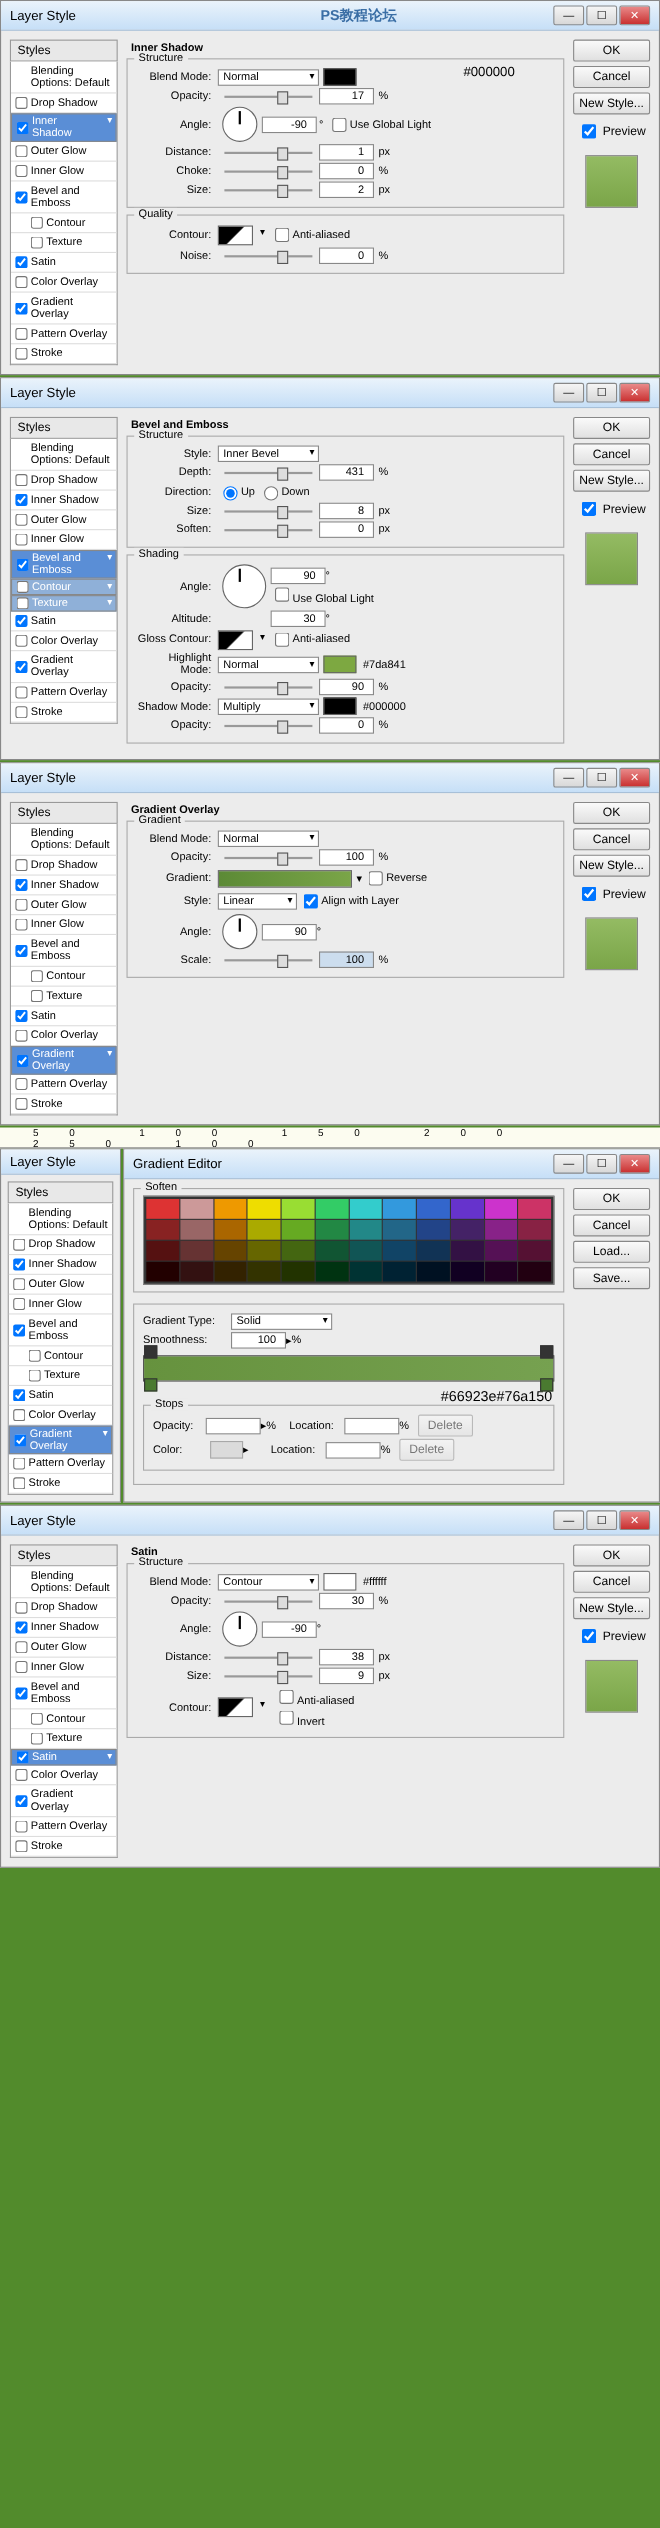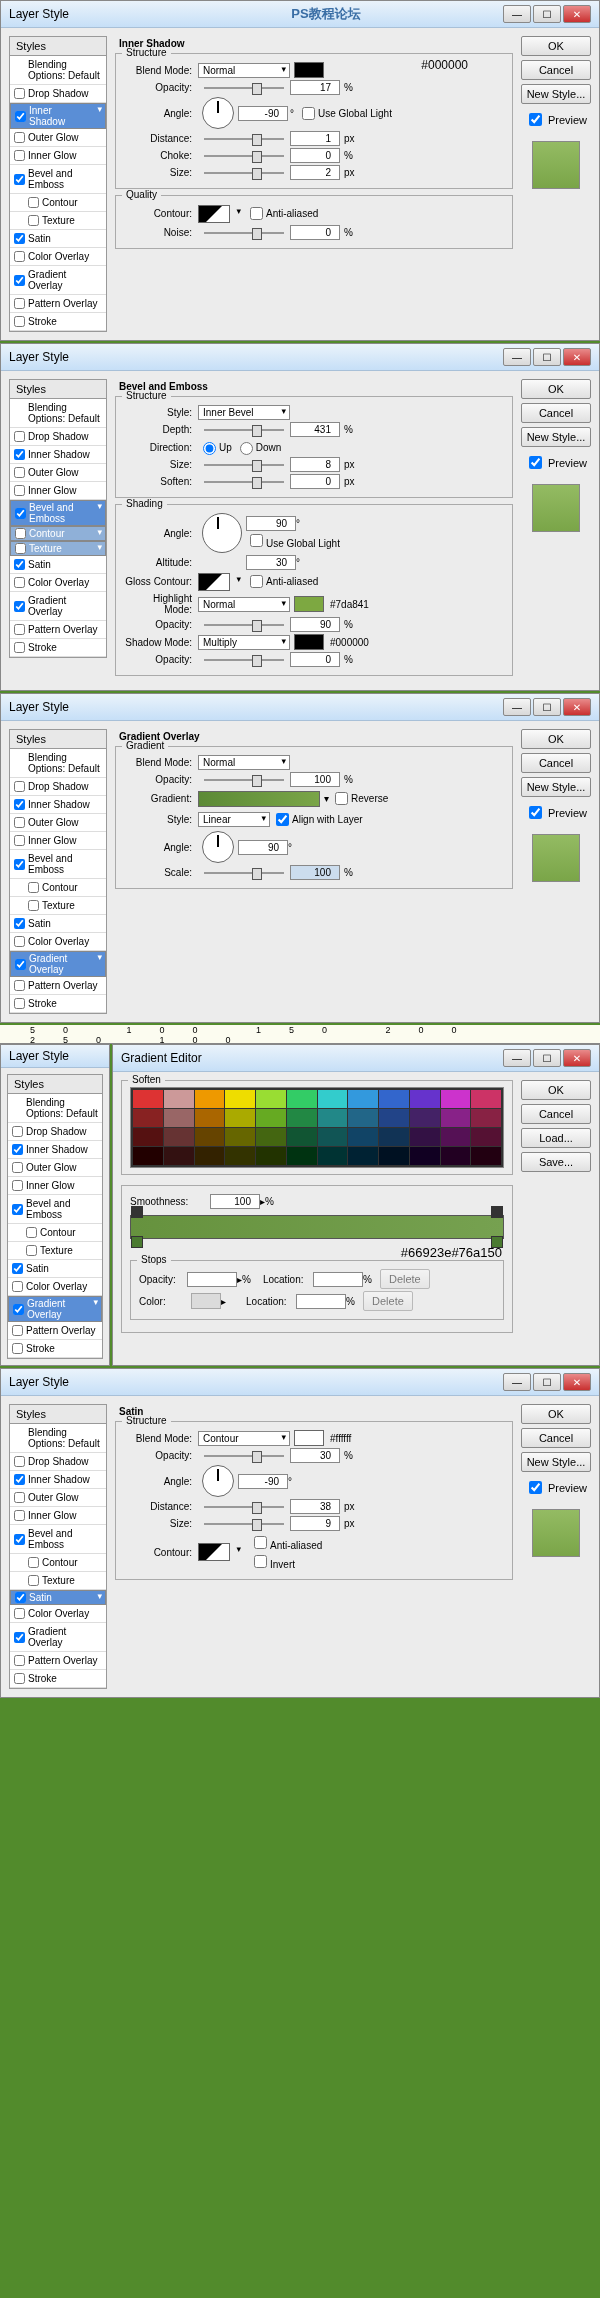--- a/index.html
+++ b/index.html
@@ -584,20 +584,24 @@
               <div class="sw-cell" style="background: rgb(0, 51, 51);"></div>
               <div class="sw-cell" style="background: rgb(0, 34, 51);"></div>
               <div class="sw-cell" style="background: rgb(0, 17, 34);"></div>
               <div class="sw-cell" style="background: rgb(17, 0, 34);"></div>
               <div class="sw-cell" style="background: rgb(34, 0, 34);"></div>
               <div class="sw-cell" style="background: rgb(34, 0, 17);"></div>
             </div>
    </div>
    <div class="grp" style="margin-top:10px">
     <div class="row">
+              <span style="width:80px">Gradient Type:</span>
+              <div class="sel">Solid</div>
+            </div>
+    <div class="row">
               <span style="width:80px">Smoothness:</span>
               <input class="inp" value="100" style="">
               <span>▸ </span>
               <span>%</span>
             </div>
     <div class="gradbar" style="background:linear-gradient(90deg,#66923e,#76a150)">
      <div class="gstop top" style="left:0"></div>
      <div class="gstop top" style="right:0"></div>
      <div class="gstop" style="left:0"></div>
      <div class="gstop" style="right:0"></div>

